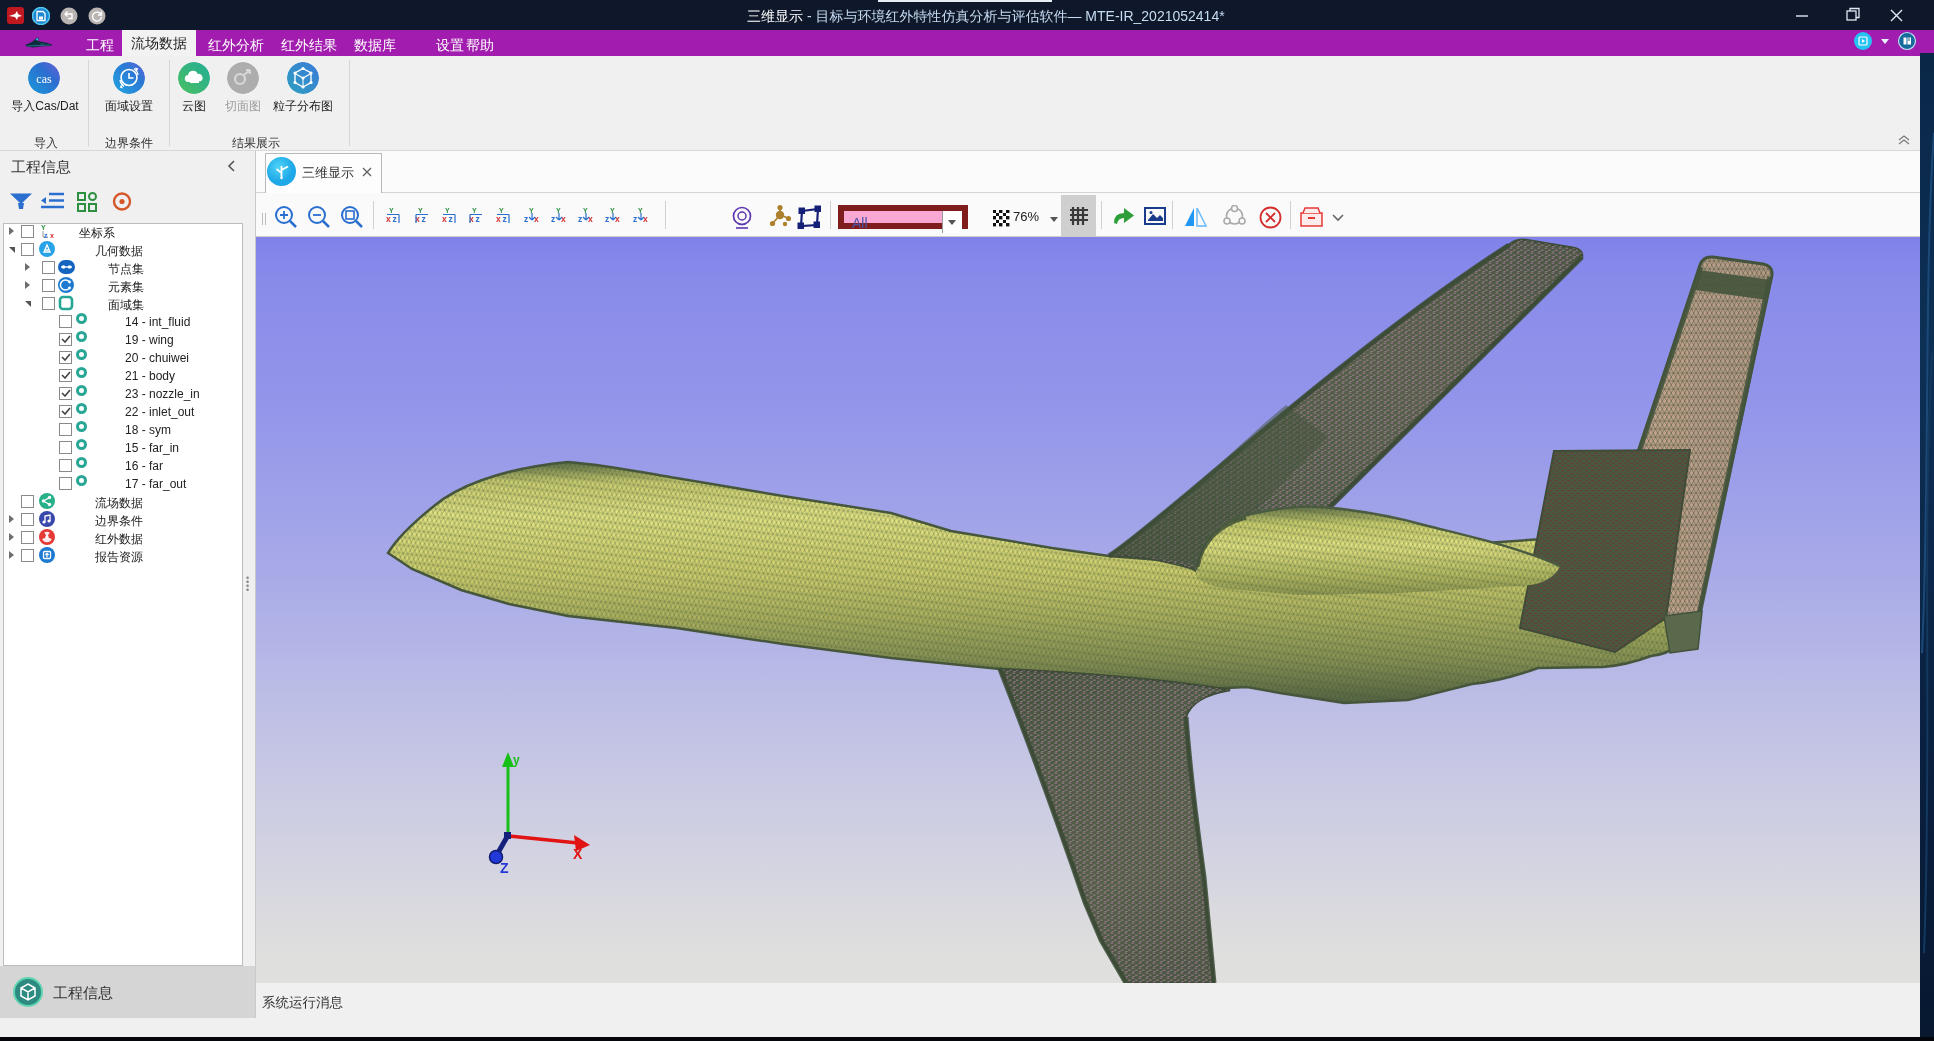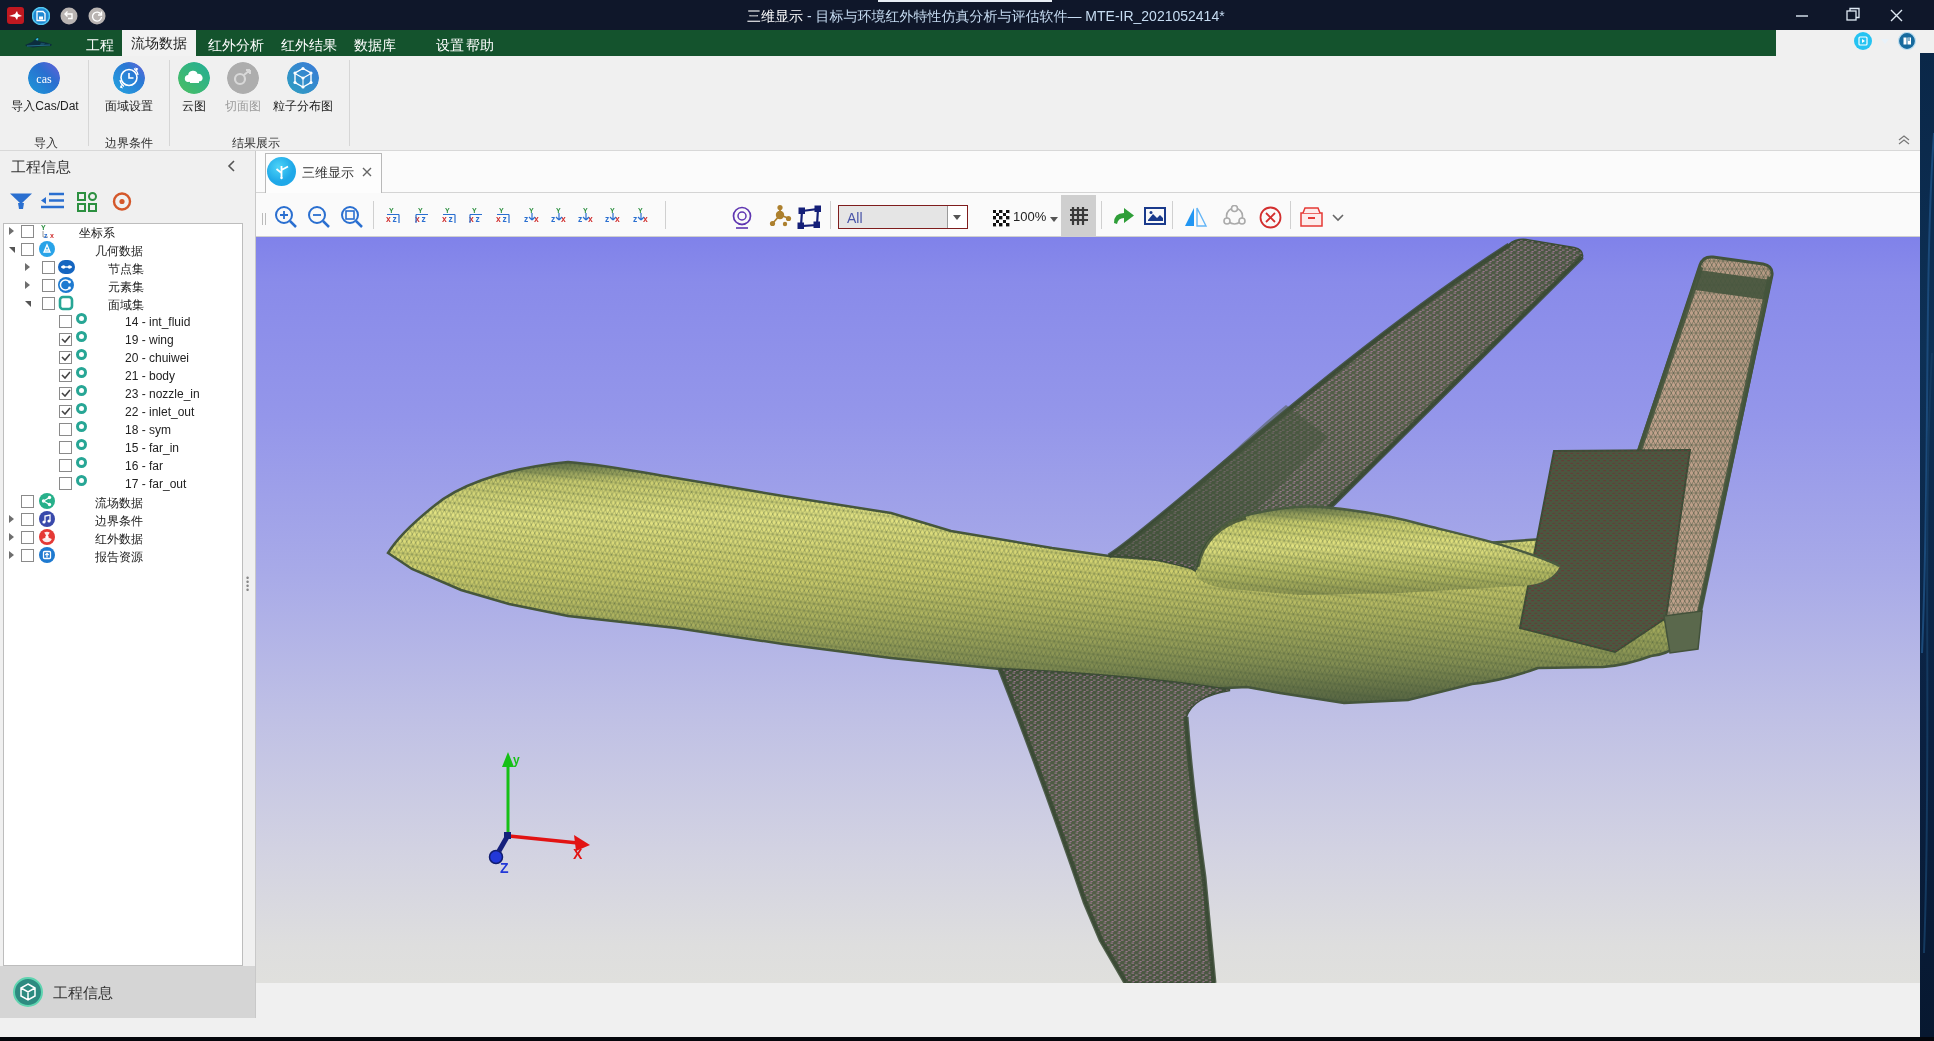--- a/index.html
+++ b/index.html
@@ -1,19 +1,19 @@
 <!DOCTYPE html>
 <html><head><meta charset="utf-8">
 <style>
 *{margin:0;padding:0;box-sizing:border-box}
 html,body{width:1934px;height:1041px;overflow:hidden;font-family:"Liberation Sans",sans-serif;background:#000}
 .abs{position:absolute}
 #app{position:relative;width:1934px;height:1041px;background:#f0f0f0}
 #titlebar{left:0;top:0;width:1934px;height:30px;background:#0f172a}
-#menurow{left:0;top:30px;width:1776px;height:26px;background:#14532d}
+#menurow{left:0;top:30px;width:1934px;height:26px;background:#a21caf}
 #ribbon{left:0;top:56px;width:1920px;height:95px;background:#f0f0f0;border-bottom:1px solid #d8d8d8}
 #rightstrip{left:1920px;top:53px;width:14px;height:984px;background:linear-gradient(180deg,#0a2748,#0d3055 30%,#0a2040 70%,#071830)}
 #leftpanel{left:0;top:151px;width:256px;height:815px;background:#f0f0f0;border-right:1px solid #c9c9c9}
 #lfooter{left:0;top:966px;width:256px;height:52px;background:#d5d5d5;border-right:1px solid #c9c9c9}
 #tabbar{left:256px;top:151px;width:1664px;height:42px;background:#fbfbfb;border-bottom:1px solid #d4d4d4}
 #vtoolbar{left:256px;top:193px;width:1664px;height:44px;background:#fafafa;border-bottom:1px solid #cfcfcf}
 #viewport{left:256px;top:237px;width:1664px;height:746px;background:linear-gradient(180deg,#8082ea 0%,#898bea 6%,#9496ea 24%,#a8aae8 45%,#bfc0e5 64%,#d2d2e2 82%,#dedede 95%,#e0e0dd 100%)}
 #msgarea{left:256px;top:983px;width:1664px;height:35px;background:#f0f0f0}
 #statusbar{left:0;top:1018px;width:1934px;height:19px;background:#f0f0f0;border-top:1px solid #cdcdcd}
 #blackbar{left:0;top:1037px;width:1934px;height:4px;background:#04060c}
@@ -481,21 +481,21 @@
         <circle cx="17" cy="20" r="2.2" fill="#ad802e"></circle>
       </svg>
  <svg class="abs" style="left:541px;top:12px" width="25" height="25">
         <path d="M5 6 L21 4 L20 20 L4 21 Z" fill="none" stroke="#141f78" stroke-width="2.2"></path>
         <rect x="1.5" y="2.5" width="6.5" height="6.5" fill="#141f78"></rect>
         <rect x="17.5" y="0.5" width="6.5" height="6.5" fill="#141f78"></rect>
         <rect x="0.5" y="17.5" width="6.5" height="6.5" fill="#141f78"></rect>
         <rect x="16.5" y="16.5" width="6.5" height="6.5" fill="#141f78"></rect>
       </svg>
  <div class="abs" style="left:574px;top:8px;width:1px;height:28px;background:#d0d0d0"></div>
-      <div class="abs" style="left:582px;top:12px;width:130px;height:24px;background:#e5e5e5;border:1px solid #7f1d1d">
+      <div class="abs" style="left:582px;top:12px;width:130px;height:24px;background:#f9a8d4;border:6px solid #7f1d1d">
         <span style="position:absolute;left:8px;top:4px;font-size:14px;color:#4a55a8">All</span>
         <span style="position:absolute;right:0;top:0;width:20px;height:22px;border-left:1px solid #9a9a9a;background:#fff"></span>
         <svg style="position:absolute;right:5px;top:8px" width="10" height="8">
           <path d="M1 1 L5 6 L9 1 Z" fill="#555"></path>
         </svg>
       </div>
  <svg class="abs" style="left:734px;top:14px" width="24" height="24">
         <rect x="3" y="3" width="3.4" height="3.4" fill="#111"></rect>
         <rect x="6" y="3" width="3.4" height="3.4" fill="#fff"></rect>
         <rect x="9" y="3" width="3.4" height="3.4" fill="#111"></rect>
@@ -515,21 +515,21 @@
         <rect x="6" y="13" width="3.4" height="3.4" fill="#111"></rect>
         <rect x="9" y="13" width="3.4" height="3.4" fill="#fff"></rect>
         <rect x="13" y="13" width="3.4" height="3.4" fill="#111"></rect>
         <rect x="16" y="13" width="3.4" height="3.4" fill="#fff"></rect>
         <rect x="3" y="16" width="3.4" height="3.4" fill="#111"></rect>
         <rect x="6" y="16" width="3.4" height="3.4" fill="#fff"></rect>
         <rect x="9" y="16" width="3.4" height="3.4" fill="#111"></rect>
         <rect x="13" y="16" width="3.4" height="3.4" fill="#fff"></rect>
         <rect x="16" y="16" width="3.4" height="3.4" fill="#111"></rect>
       </svg>
- <div class="abs" style="left:757px;top:16px;font-size:13px;color:#222">100%</div>
+ <div class="abs" style="left:757px;top:16px;font-size:13px;color:#222">76%</div>
  <svg class="abs" style="left:793px;top:23px" width="10" height="8">
         <path d="M1 1 L5 6 L9 1 Z" fill="#555"></path>
       </svg>
  <div class="abs" style="left:805px;top:2px;width:35px;height:41px;background:#cfcfcf"></div>
  <svg class="abs" style="left:812px;top:12px" width="22" height="22">
         <path d="M5 2 V20 M10 2 V20 M15 2 V20 M2 5 H20 M2 10 H20 M2 15 H20" stroke="#3a3a3a" stroke-width="2.2"></path>
       </svg>
  <div class="abs" style="left:845px;top:8px;width:1px;height:28px;background:#d0d0d0"></div>
  <svg class="abs" style="left:855px;top:12px" width="26" height="24">
         <path d="M3 18 Q3 8 13 8 V3 L23 10.5 L13 18 V13 Q7 13 6 19 Z" fill="#2e9e38"></path>
@@ -664,14 +664,17 @@
 <path d="M253,599 L322,606" stroke="#e21313" stroke-width="3.5"></path>
 <path d="M334,608 L318,598 L320,614 Z" fill="#e21313"></path>
 <text x="317" y="622" font-size="14" font-weight="bold" fill="#e21313" font-family="Liberation Sans">X</text>
 <path d="M251,600 L243,614" stroke="#16207c" stroke-width="5"></path>
 <circle cx="240" cy="620" r="6.5" fill="#2238d8" stroke="#101c70" stroke-width="1.5"></circle>
 <text x="244" y="636" font-size="14" font-weight="bold" fill="#2238d8" font-family="Liberation Sans">Z</text>
 <rect x="248" y="595" width="7" height="7" fill="#13217a"></rect>
 </g>
 </svg>
 </div>
+<div class="abs" id="msgarea">
+ <div class="abs" style="left:6px;top:11px;font-size:13.5px;color:#333">系统运行消息</div>
+</div>
 <div class="abs" id="blackbar"></div>
 </div>
 
 </body></html>

